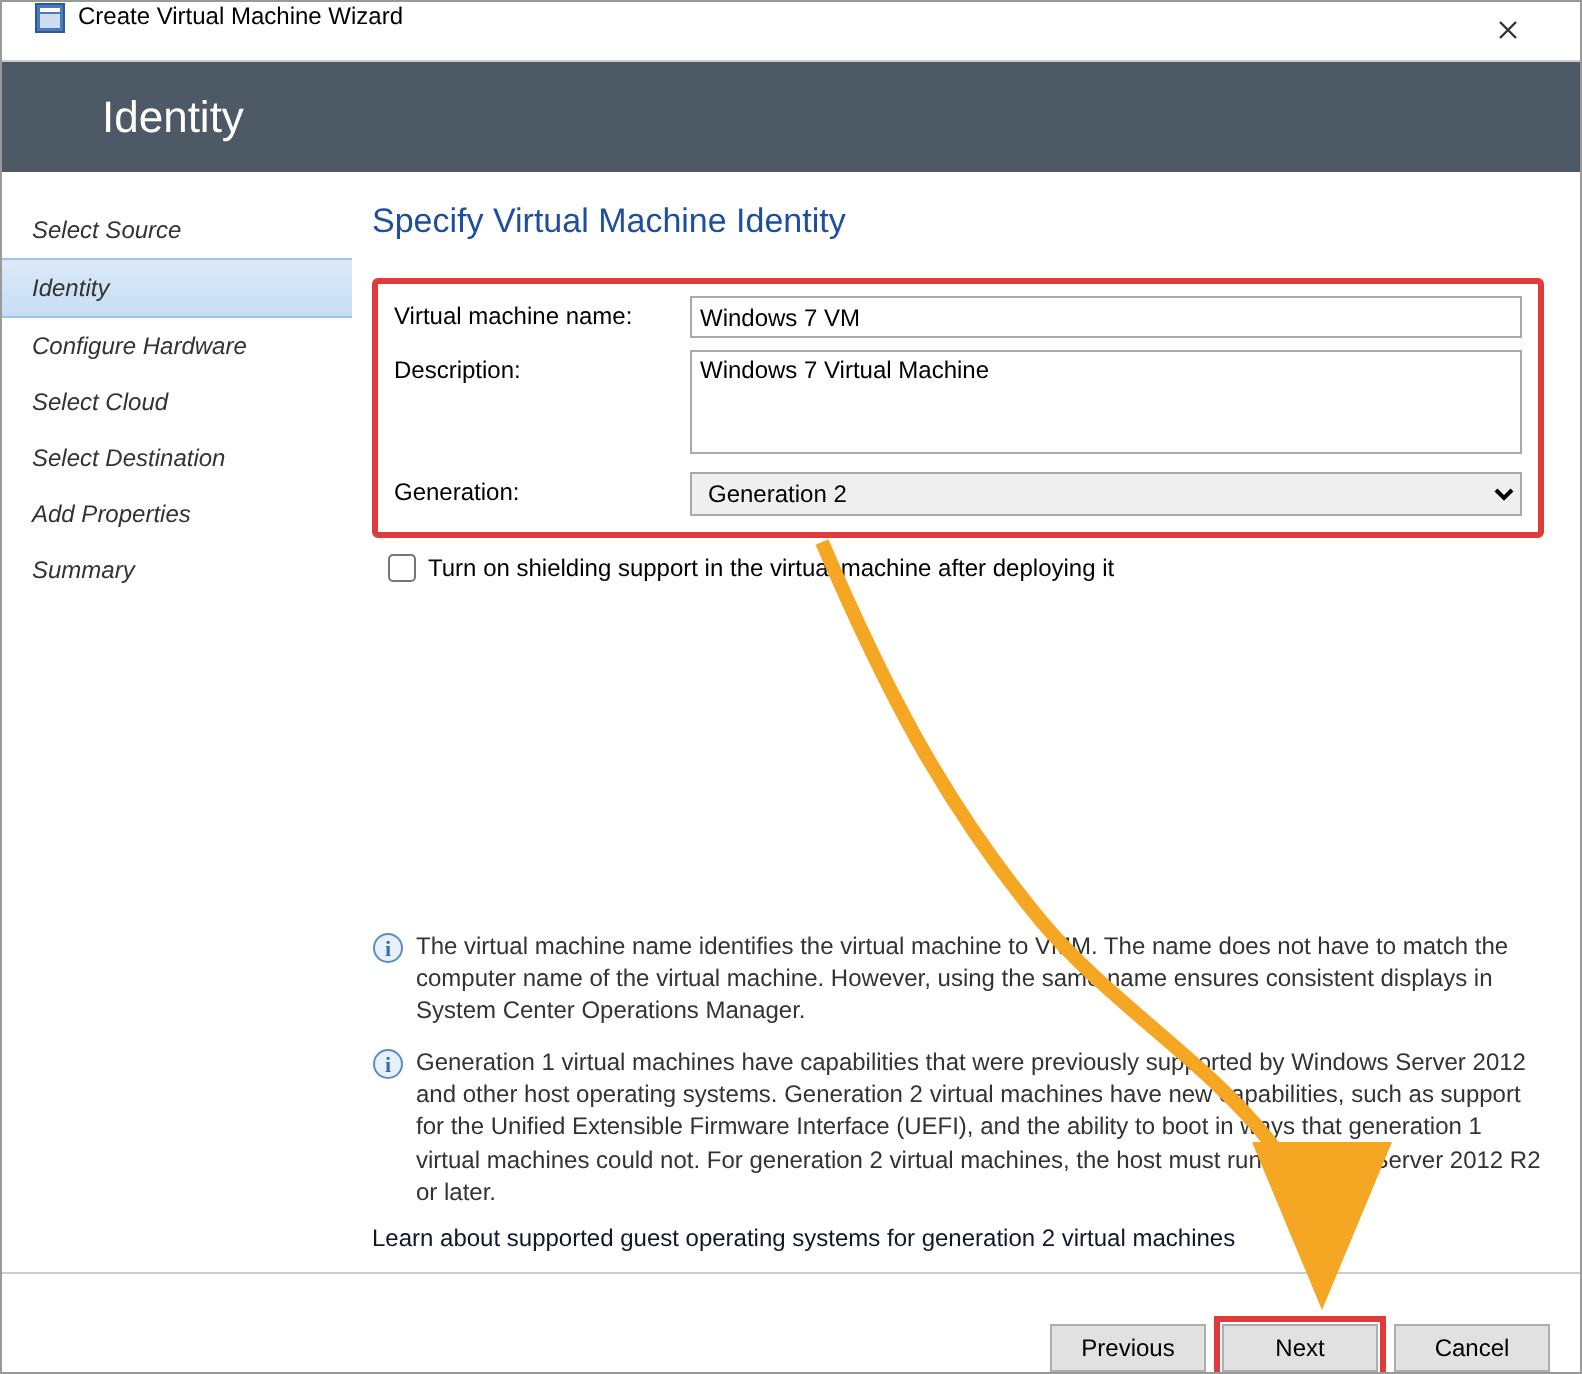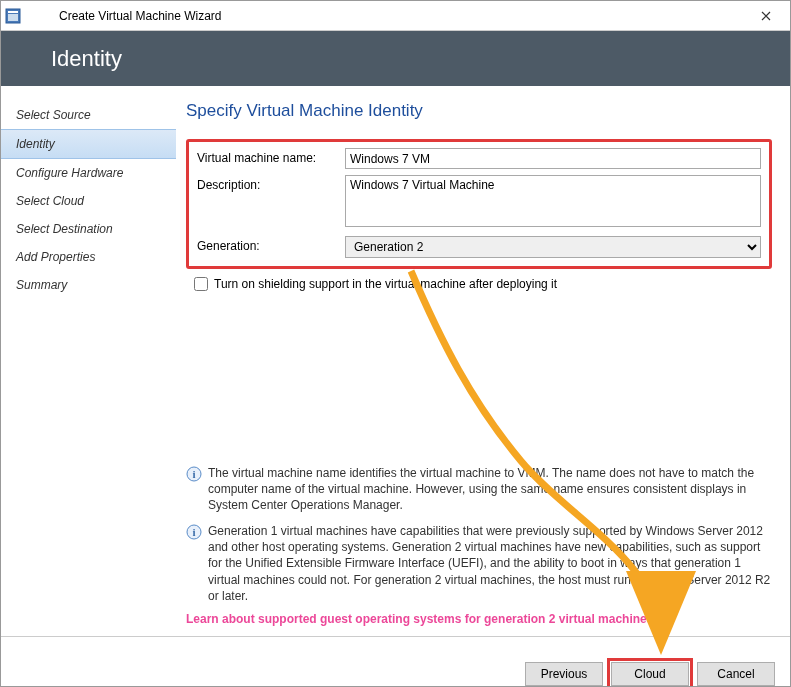--- a/index.html
+++ b/index.html
@@ -1,18 +1,18 @@
 <!DOCTYPE html>
 <html><head>
   <meta charset="utf-8">
   <style>
     * { box-sizing: border-box; margin: 0; padding: 0; }
     body { font-family: "Segoe UI", Tahoma, sans-serif; font-size: 12px; background: #fff; width: 791px; height: 687px; overflow: hidden; position: relative; border: 1px solid #999; }
     
-    .titlebar { height: 30px; display: flex; align-items: center; padding: 0 4px; border-bottom: 1px solid #ccc; gap: 32px; }
+    .titlebar { height: 30px; display: flex; align-items: flex-start; padding: 0 16px; border-bottom: 1px solid #ccc; }
     .titlebar-icon { width: 16px; height: 16px; margin-right: 6px; display: inline-flex; align-items: center; justify-content: center; }
     .titlebar-title { flex: 1; font-size: 12px; }
     .titlebar-close { width: 40px; height: 28px; display: flex; align-items: center; justify-content: center; cursor: pointer; }
     .titlebar-close svg { width: 10px; height: 10px; }
     
     .header-band { background: #4d5a66; height: 55px; display: flex; align-items: center; padding-left: 50px; }
     .header-band-title { color: #fff; font-size: 22px; font-weight: 300; }
     
     .body-area { display: flex; height: calc(100% - 30px - 55px - 50px); }
     
@@ -34,21 +34,21 @@
     
     .checkbox-row { display: flex; align-items: center; margin-top: 8px; margin-left: 8px; }
     .checkbox-row input[type="checkbox"] { width: 14px; height: 14px; margin-right: 6px; }
     
     .spacer { flex: 1; }
     
     .info-block { display: flex; margin-top: 10px; }
     .info-icon { width: 16px; height: 16px; margin-right: 6px; flex-shrink: 0; margin-top: 1px; }
     .info-text { font-size: 12px; line-height: 1.35; color: #333; }
     
-    .link-text { color: #ec4899; font-size: 12px; margin-top: 8px; margin-left: 0px; cursor: pointer; font-weight: bold; }
+    .link-text { color: #0f172a; font-size: 12px; margin-top: 8px; margin-left: 0px; cursor: pointer; }
     
     .footer { height: 50px; border-top: 1px solid #ccc; display: flex; align-items: flex-end; justify-content: flex-end; padding: 0 15px; gap: 8px; }
     .footer-button { min-width: 78px; height: 24px; border: 1px solid #adadad; background: #e1e1e1; font-family: inherit; font-size: 12px; cursor: pointer; }
     .footer-button.highlighted { outline: 3px solid #e03a3a; outline-offset: 1px; }
     
     .annotation-arrow { position: absolute; pointer-events: none; z-index: 100; }
   </style>
 </head>
 <body>
 
@@ -131,21 +131,21 @@
       </span>
       <div class="info-text">Generation 1 virtual machines have capabilities that were previously supported by Windows Server 2012 and other host operating systems. Generation 2 virtual machines have new capabilities, such as support for the Unified Extensible Firmware Interface (UEFI), and the ability to boot in ways that generation 1 virtual machines could not. For generation 2 virtual machines, the host must run Windows Server 2012 R2 or later.</div>
     </div>
 
     <div class="link-text">Learn about supported guest operating systems for generation 2 virtual machines</div>
   </div>
 </div>
 
 <div class="footer">
   <button class="footer-button">Previous</button>
-  <button class="footer-button highlighted">Cloud</button>
+  <button class="footer-button highlighted">Next</button>
   <button class="footer-button">Cancel</button>
 </div>
 
 <svg class="annotation-arrow" style="left:340px; top:260px; width:360px; height:400px;" viewBox="0 0 360 400">
   <defs>
     <marker id="arrowhead" markerWidth="12" markerHeight="10" refX="10" refY="5" orient="auto">
       <polygon points="0 0, 12 5, 0 10" fill="#f5a623"></polygon>
     </marker>
   </defs>
   <path d="M 70 10 C 100 80, 130 140, 180 200 C 230 260, 320 300, 320 380" stroke="#f5a623" stroke-width="7" fill="none" marker-end="url(#arrowhead)"></path>

